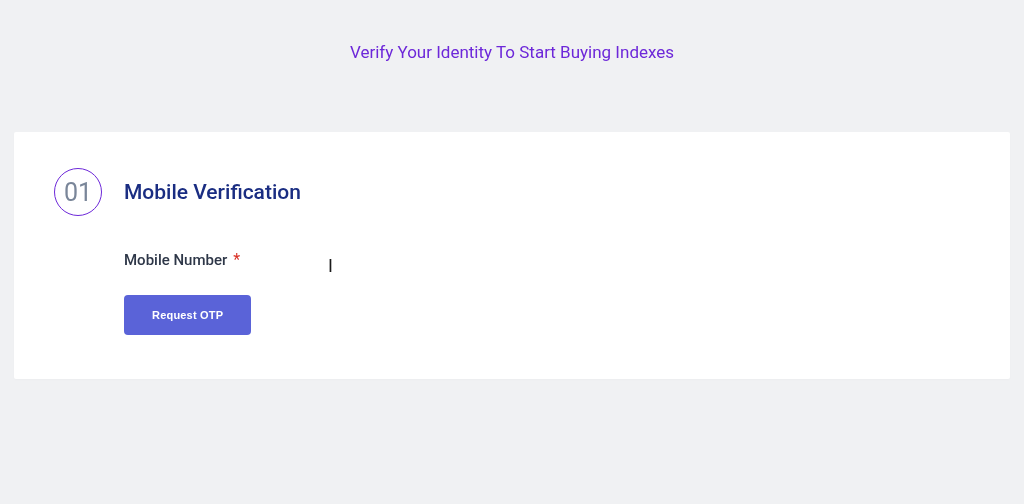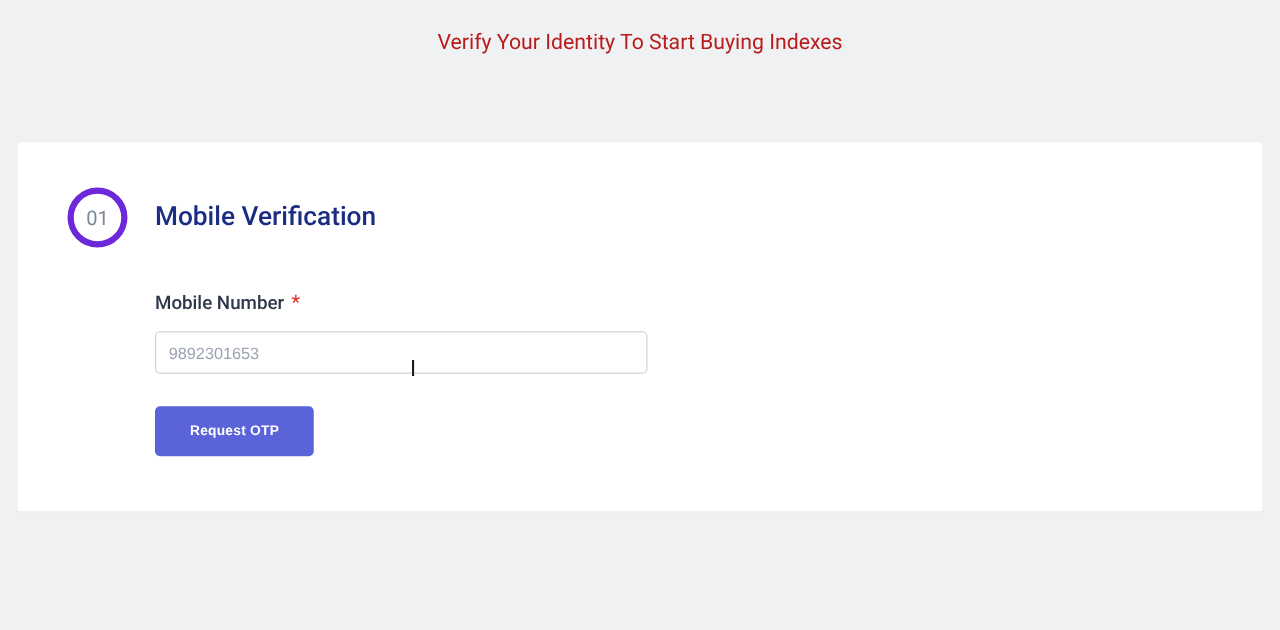--- a/index.html
+++ b/index.html
@@ -19,43 +19,44 @@
       padding-bottom: 40px;
     }
     .title {
       font-size: 39px;
       font-weight: 500;
       color: #1a2d82;
       letter-spacing: 0.2px;
     }
     .subtitle {
       font-size: 17px;
-      color: #b91c1c;
+      color: #6d28d9;
+      margin-top: 18px;
     }
     .card {
       background: #ffffff;
       border-radius: 2px;
       padding: 36px 40px 44px 40px;
       margin-top: 30px;
       box-shadow: 0 1px 2px rgba(0,0,0,0.02);
     }
     .step-row {
       display: flex;
       align-items: center;
       gap: 22px;
     }
     .step-circle {
       width: 48px;
       height: 48px;
-      border: 5px solid #6d28d9;
+      border: 1px solid #6d28d9;
       border-radius: 50%;
       display: flex;
       align-items: center;
       justify-content: center;
-      font-size: 16px;
+      font-size: 25px;
       color: #7a8699;
       flex: 0 0 48px;
     }
     .step-title {
       font-size: 21px;
       font-weight: 500;
       color: #1a2d82;
     }
     .form {
       margin-left: 70px;
@@ -123,19 +124,18 @@
       <div class="step-circle">01</div>
       <div class="step-title">Mobile Verification</div>
     </div>
 
     <div class="form">
       <div>
         <span class="label">Mobile Number</span>
         <span class="required">*</span>
       </div>
       <div class="input-wrap">
-        <input type="text" class="input" placeholder="9892301653" style="">
         <span class="caret">I</span>
       </div>
       <button class="btn">Request OTP</button>
     </div>
   </div>
 </div>
 
 </body></html>

